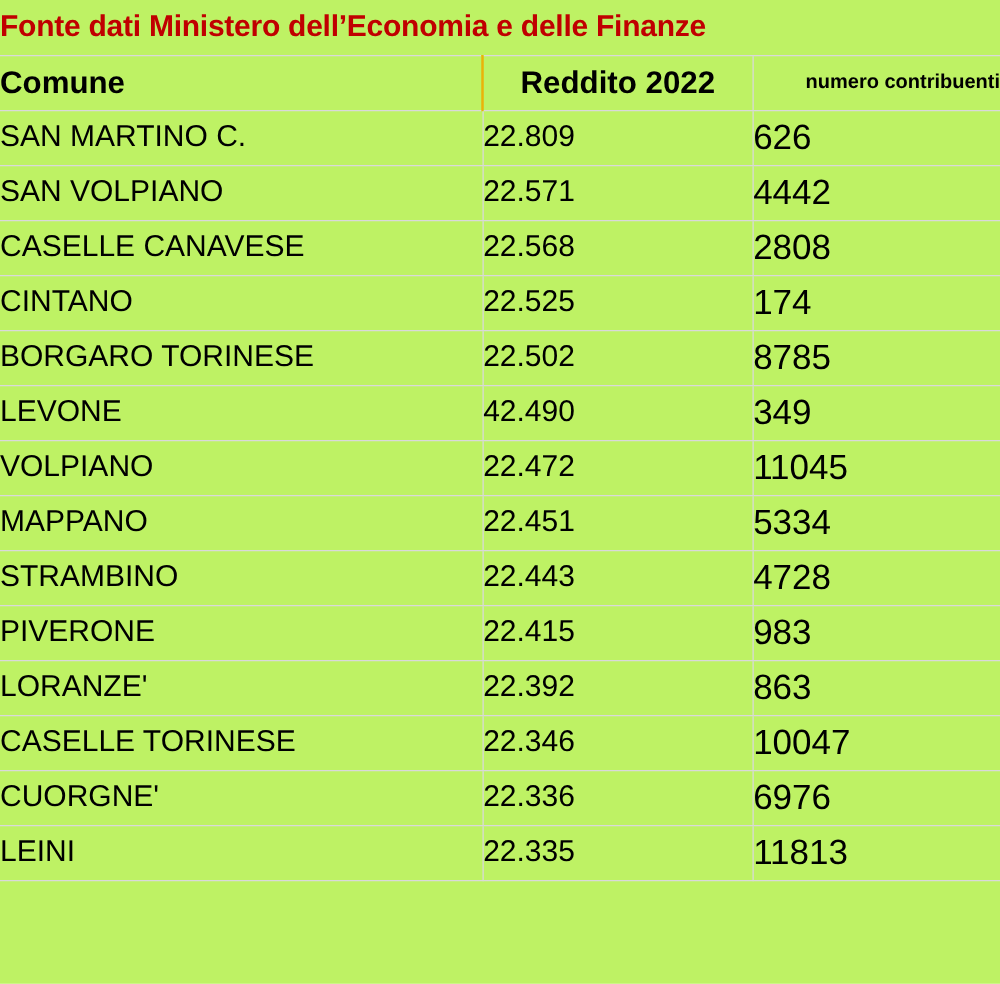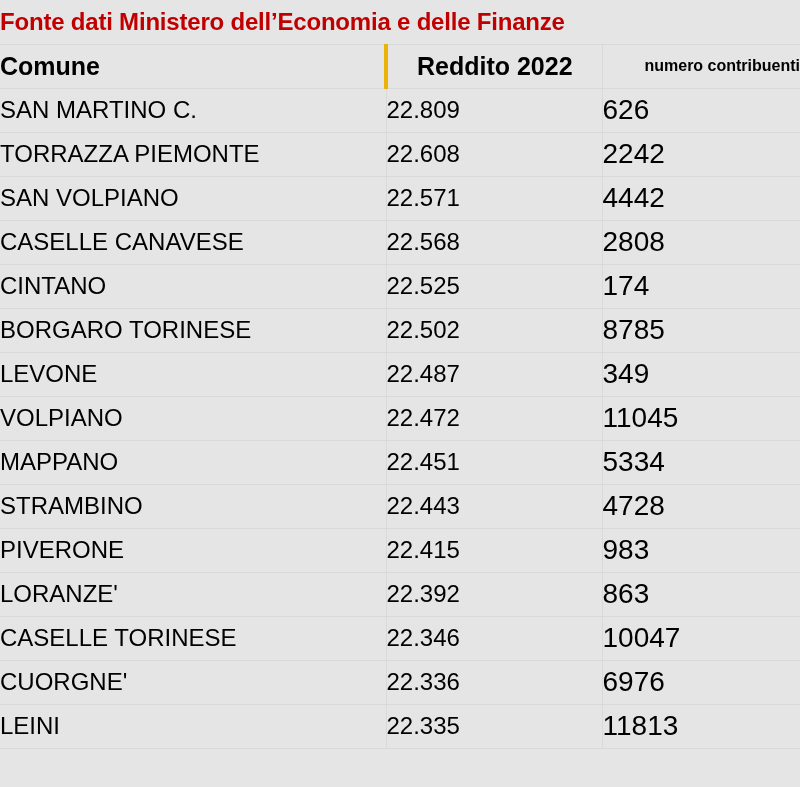--- a/index.html
+++ b/index.html
@@ -12,21 +12,21 @@
     height: 787px;
     font-family: "Liberation Sans", sans-serif;
     color: #000000;
     overflow: hidden;
   }
   .sheet {
     width: 800px;
     height: 787px;
     box-sizing: border-box;
     position: relative;
-    background: #e5e5e5;
+    background: #bef264;
   }
   table.grid {
     border-collapse: collapse;
     table-layout: fixed;
     width: 800px;
   }
   table.grid td {
     padding: 0;
     vertical-align: middle;
     border-bottom: 1px solid #d9d9d9;
@@ -53,21 +53,21 @@
   }
   
   .hdr-row td {
     height: 46px;
     border-bottom: 2px solid #000000;
   }
   .hdr-name {
     font-weight: bold;
     font-size: 25px;
     padding-left: 10px;
-    border-right: 4px solid #eab308;
+    border-right: 2px solid #eab308;
   }
   .hdr-inc {
     font-weight: bold;
     font-size: 25px;
     text-align: center;
     padding-right: 10px;
     border-right: 1px solid #d9d9d9;
   }
   .hdr-cont {
     font-weight: bold;
@@ -117,25 +117,20 @@
         <td class="hdr-inc">Reddito 2022</td>
         <td class="hdr-cont">numero contribuenti</td>
       </tr>
 
       <tr>
         <td class="cell-name">SAN MARTINO C.</td>
         <td class="cell-inc">22.809</td>
         <td class="cell-cont">626</td>
       </tr>
       <tr>
-        <td class="cell-name">TORRAZZA PIEMONTE</td>
-        <td class="cell-inc">22.608</td>
-        <td class="cell-cont">2242</td>
-      </tr>
-      <tr>
         <td class="cell-name">SAN VOLPIANO</td>
         <td class="cell-inc">22.571</td>
         <td class="cell-cont">4442</td>
       </tr>
       <tr>
         <td class="cell-name">CASELLE CANAVESE</td>
         <td class="cell-inc">22.568</td>
         <td class="cell-cont">2808</td>
       </tr>
       <tr>
@@ -143,21 +138,21 @@
         <td class="cell-inc">22.525</td>
         <td class="cell-cont">174</td>
       </tr>
       <tr>
         <td class="cell-name">BORGARO TORINESE</td>
         <td class="cell-inc">22.502</td>
         <td class="cell-cont">8785</td>
       </tr>
       <tr>
         <td class="cell-name">LEVONE</td>
-        <td class="cell-inc">22.487</td>
+        <td class="cell-inc">42.490</td>
         <td class="cell-cont">349</td>
       </tr>
       <tr>
         <td class="cell-name">VOLPIANO</td>
         <td class="cell-inc">22.472</td>
         <td class="cell-cont">11045</td>
       </tr>
       <tr>
         <td class="cell-name">MAPPANO</td>
         <td class="cell-inc">22.451</td>

